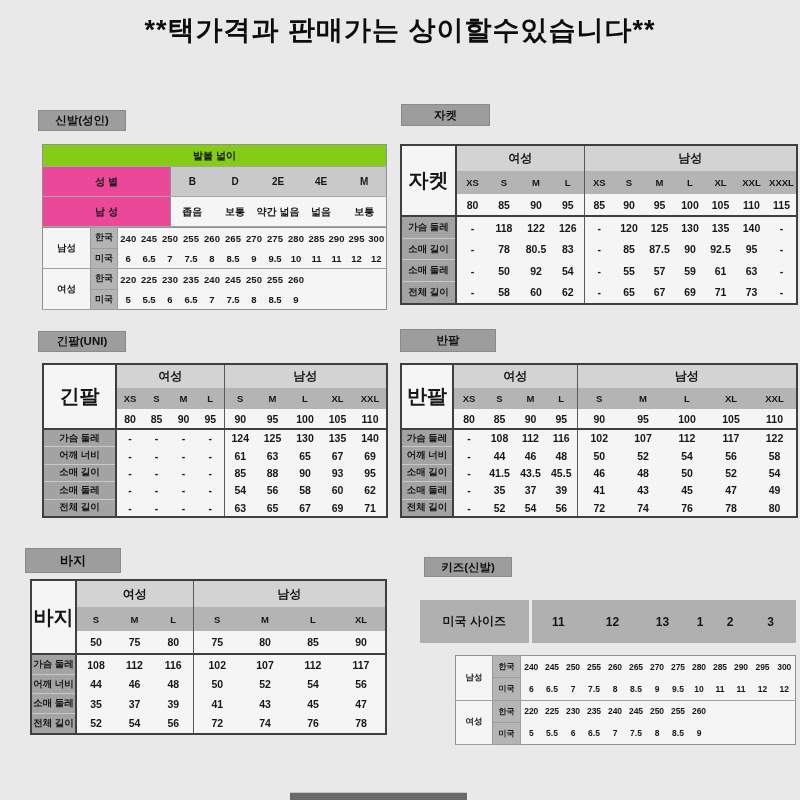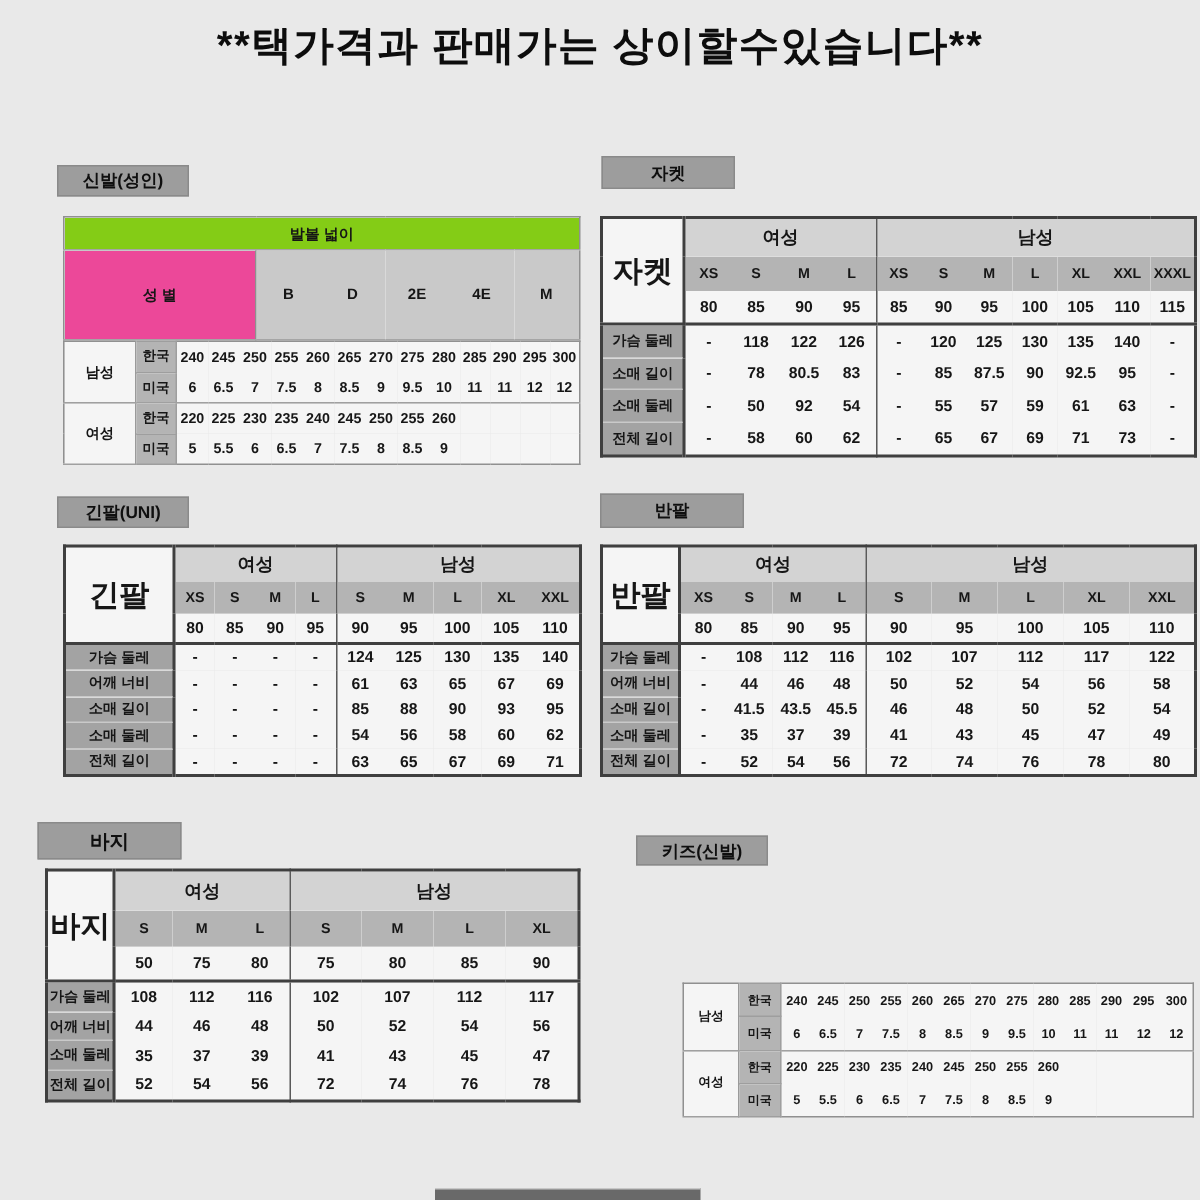--- a/index.html
+++ b/index.html
@@ -91,20 +91,28 @@
           <td colspan="6" class="g1">발볼 넓이</td>
         </tr>
         <tr>
           <td class="gl">성 별</td>
           <td class="g2">B</td>
           <td class="g2">D</td>
           <td class="g2">2E</td>
           <td class="g2">4E</td>
           <td class="g2">M</td>
         </tr>
+        <tr>
+          <td class="gl">남 성</td>
+          <td class="w">좁음</td>
+          <td class="w">보통</td>
+          <td class="w">약간 넓음</td>
+          <td class="w">넓음</td>
+          <td class="w">보통</td>
+        </tr>
       </tbody>
   </table>
 </div>
 <div class="abs" style="left:42px;top:227px;width:344px;height:83px">
   <table class="t-sizes">
     <colgroup>
         <col style="width:48px">
         <col style="width:27px">
         <col style="width:21px">
         <col style="width:21px">
@@ -601,20 +609,29 @@
     <colgroup>
         <col style="width:110px">
         <col style="width:55px">
         <col style="width:55px">
         <col style="width:45px">
         <col style="width:30px">
         <col style="width:30px">
         <col style="width:51px">
       </colgroup>
     <tbody>
+        <tr>
+          <td class="kl">미국 사이즈</td>
+          <td class="kv">11</td>
+          <td class="kv">12</td>
+          <td class="kv">13</td>
+          <td class="kv">1</td>
+          <td class="kv">2</td>
+          <td class="kv">3</td>
+        </tr>
       </tbody>
   </table>
 </div>
 <div class="abs" style="left:455px;top:655px;width:340px;height:90px">
   <table class="t-sizes t-small">
     <colgroup>
         <col style="width:37px">
         <col style="width:28px">
         <col style="width:21px">
         <col style="width:21px">

